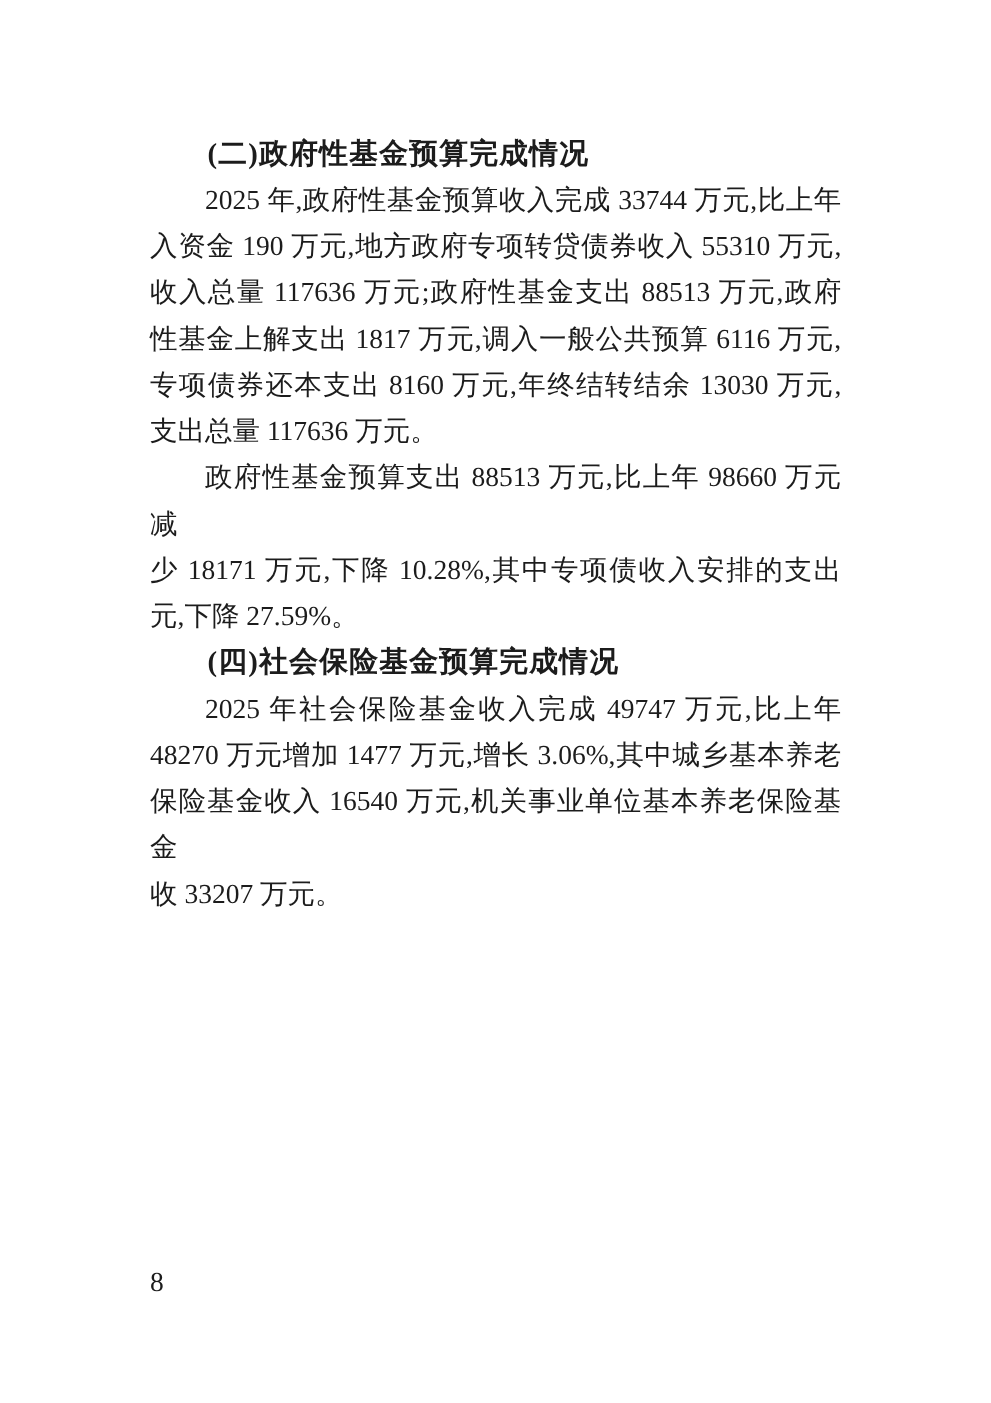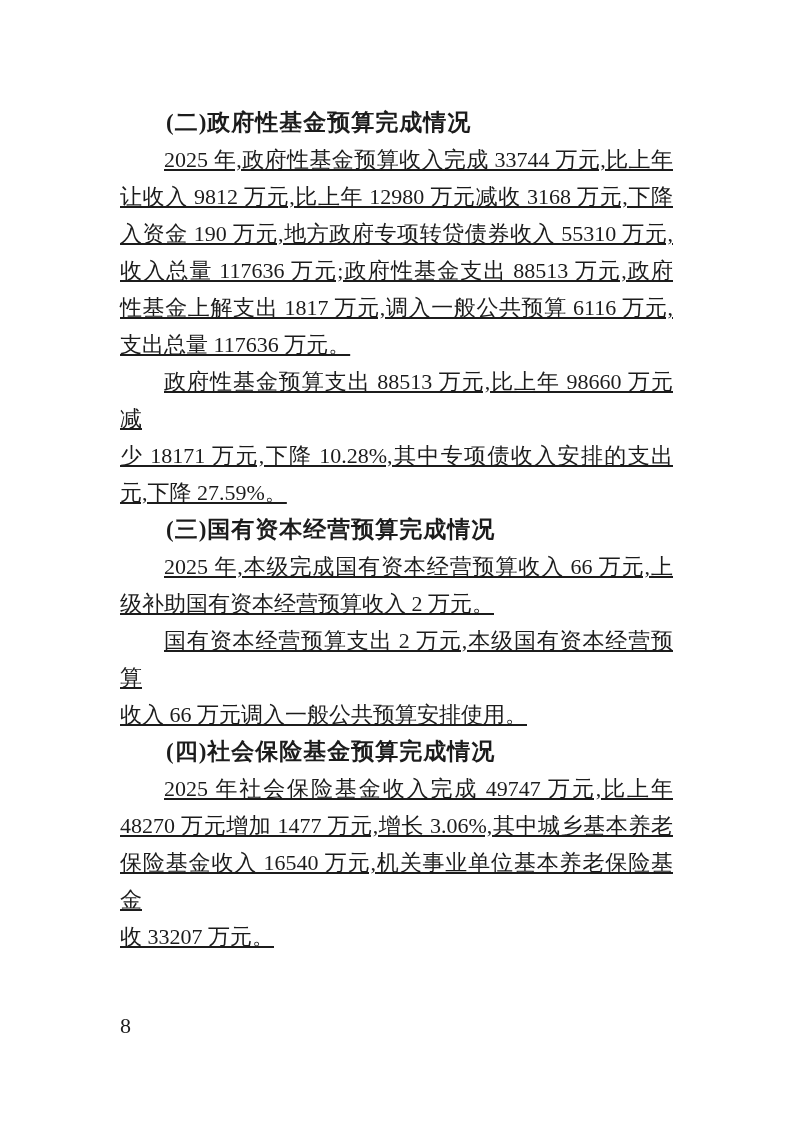--- a/index.html
+++ b/index.html
@@ -23,21 +23,20 @@
     font-weight: 700;
     text-indent: 2em;
     text-align: left;
     letter-spacing: 1px;
     white-space: nowrap;
   }
   .line {
     margin: 0;
     text-align: justify;
     text-align-last: justify;
-    text-decoration: underline;
   }
   .line.indent { text-indent: 2em; }
   .line.para-end {
     text-align: right;
     text-align-last: left;
   }
   .page-number {
     position: absolute;
     left: 120px;
     top: 1007px;
@@ -47,38 +46,31 @@
   }
 </style>
 </head>
 <body>
 
 <div class="page">
 
   <section>
     <h2 class="heading">(二)政府性基金预算完成情况</h2>
     <p class="line indent">2025 年,政府性基金预算收入完成 33744 万元,比上年</p>
-    <p class="line">让收入 9812 万元,比上年 12980 万元减收 3168 万元,下降</p>
     <p class="line">入资金 190 万元,地方政府专项转贷债券收入 55310 万元,</p>
     <p class="line">收入总量 117636 万元;政府性基金支出 88513 万元,政府</p>
     <p class="line">性基金上解支出 1817 万元,调入一般公共预算 6116 万元,</p>
+    <p class="line">专项债券还本支出 8160 万元,年终结转结余 13030 万元,</p>
     <p class="line para-end">支出总量 117636 万元。</p>
 
     <p class="line indent">政府性基金预算支出 88513 万元,比上年 98660 万元减</p>
     <p class="line">少 18171 万元,下降 10.28%,其中专项债收入安排的支出</p>
     <p class="line para-end">元,下降 27.59%。</p>
   </section>
 
-  <section>
-    <h2 class="heading">(三)国有资本经营预算完成情况</h2>
-    <p class="line indent">2025 年,本级完成国有资本经营预算收入 66 万元,上</p>
-    <p class="line para-end">级补助国有资本经营预算收入 2 万元。</p>
-    <p class="line indent">国有资本经营预算支出 2 万元,本级国有资本经营预算</p>
-    <p class="line para-end">收入 66 万元调入一般公共预算安排使用。</p>
-  </section>
 
   <section>
     <h2 class="heading">(四)社会保险基金预算完成情况</h2>
     <p class="line indent">2025 年社会保险基金收入完成 49747 万元,比上年</p>
     <p class="line">48270 万元增加 1477 万元,增长 3.06%,其中城乡基本养老</p>
     <p class="line">保险基金收入 16540 万元,机关事业单位基本养老保险基金</p>
     <p class="line para-end">收 33207 万元。</p>
   </section>
 
   <div class="page-number">8</div>

